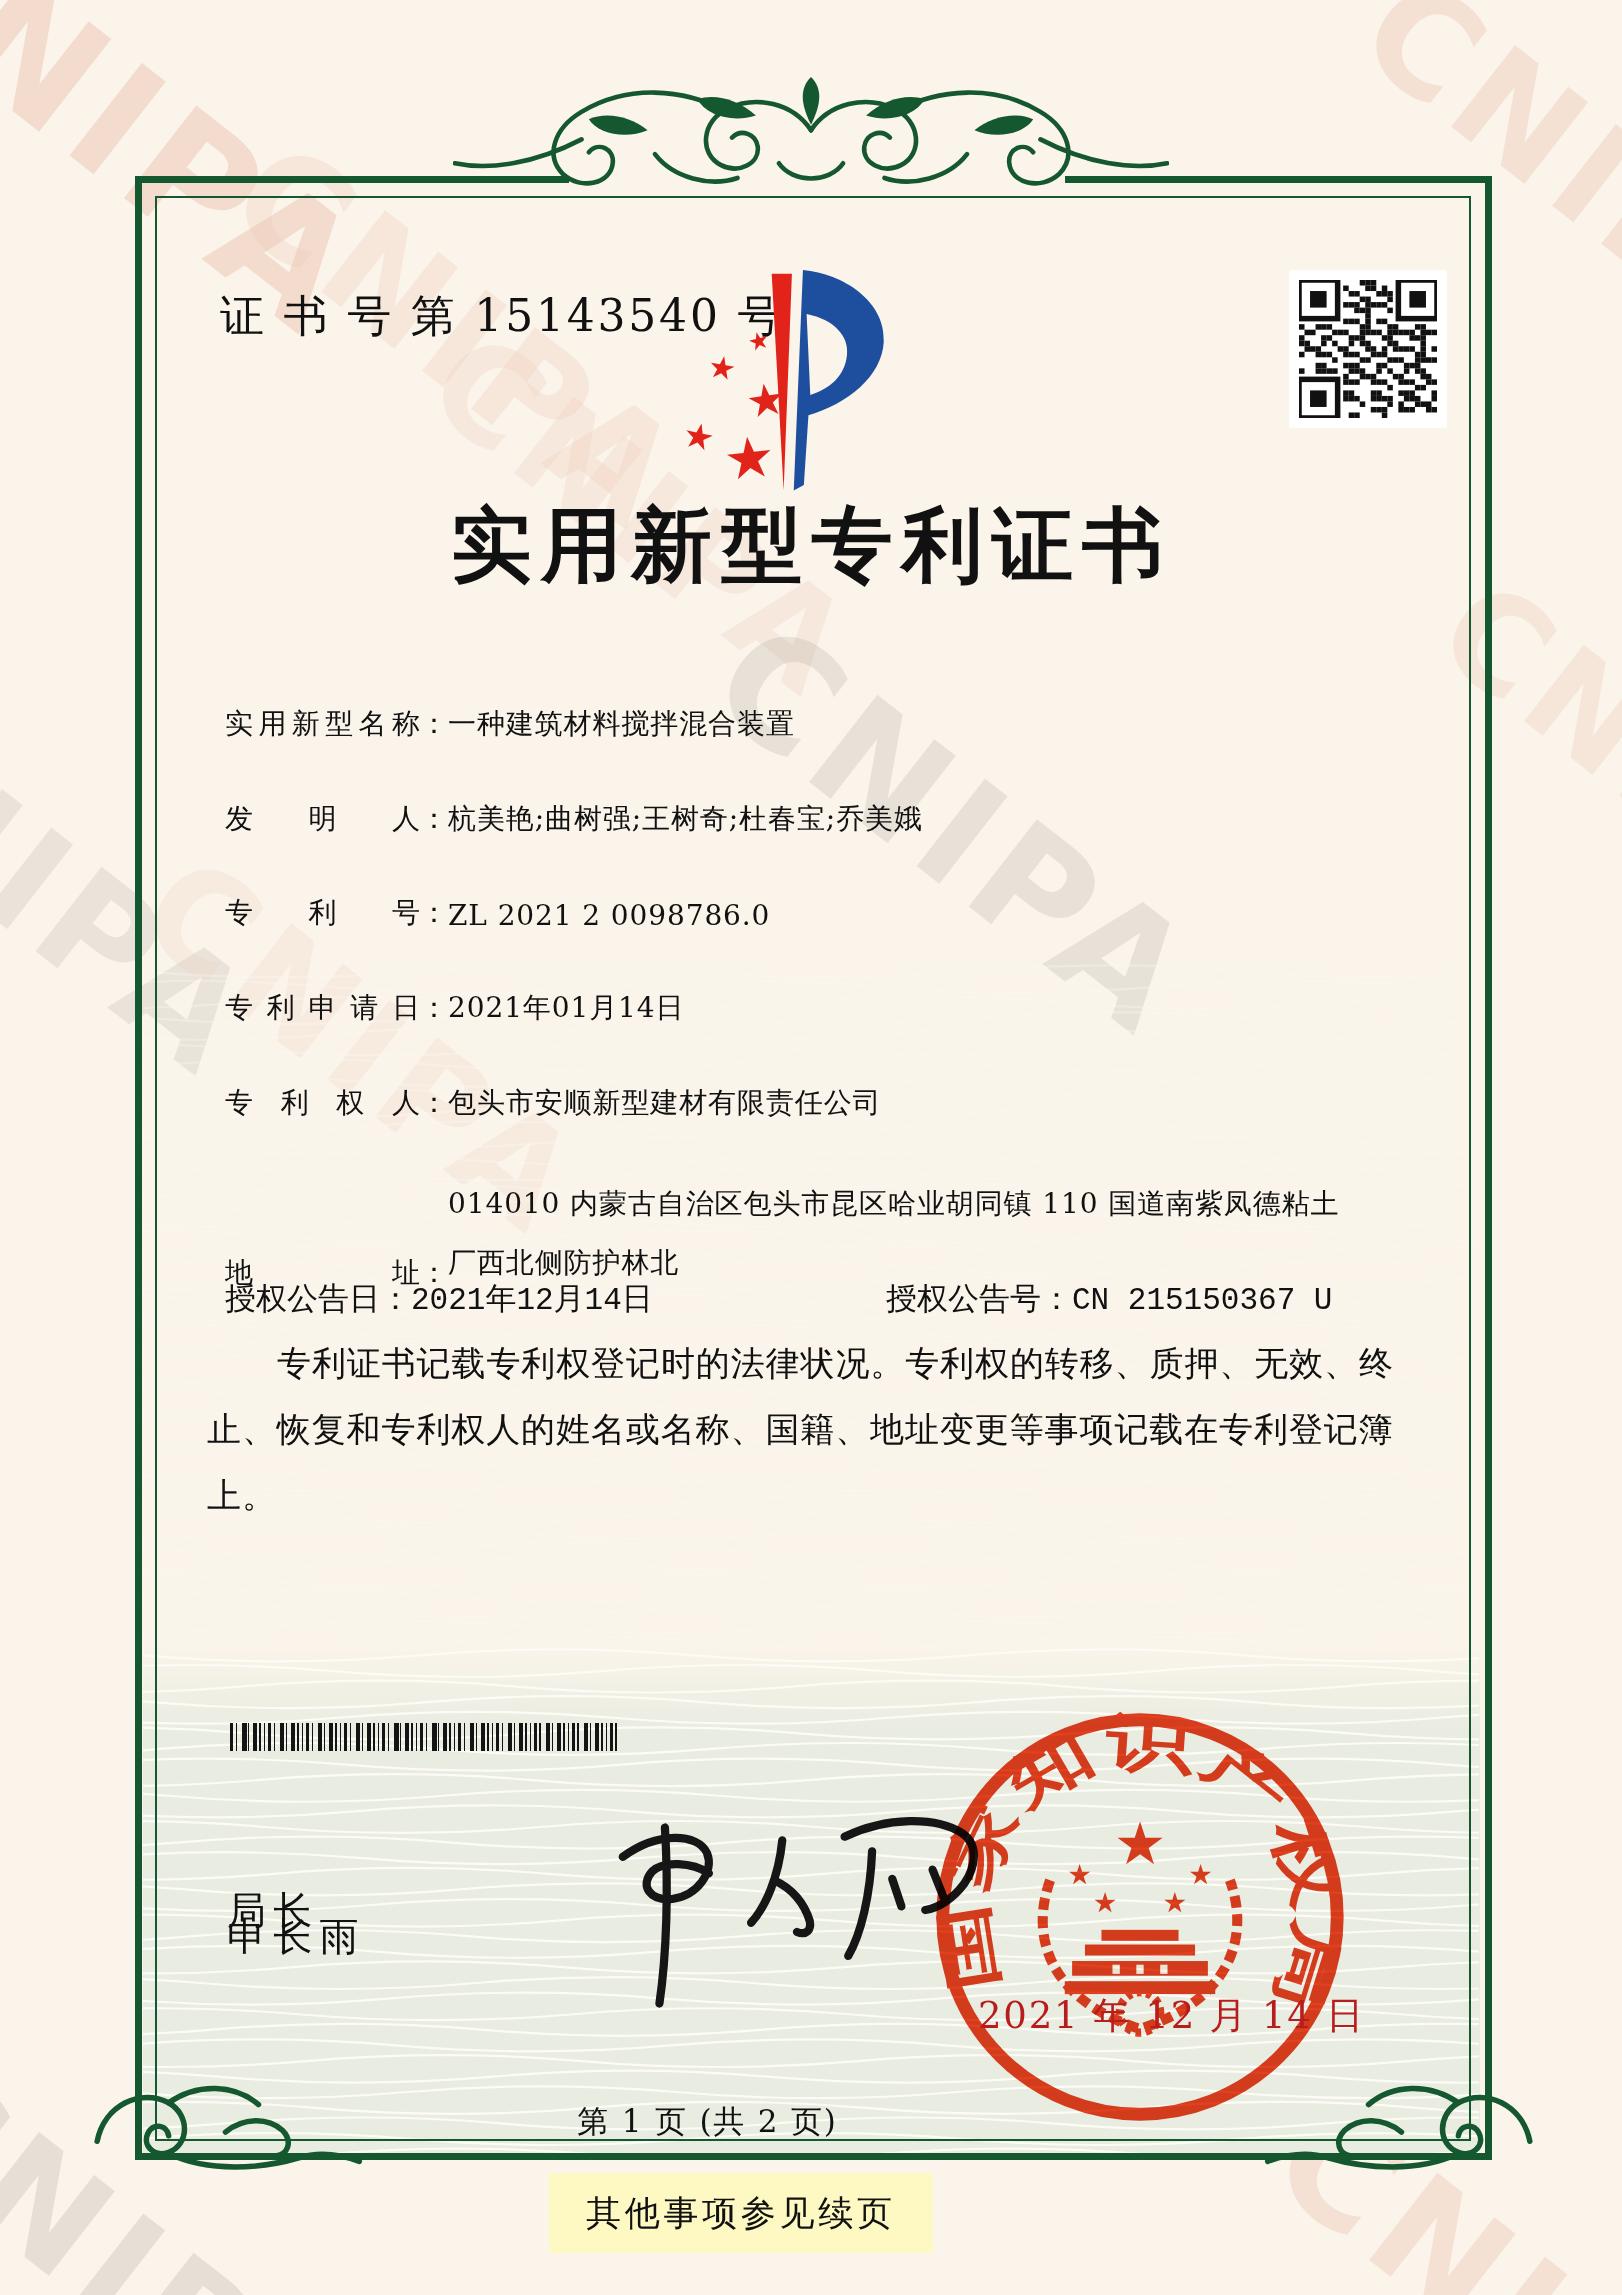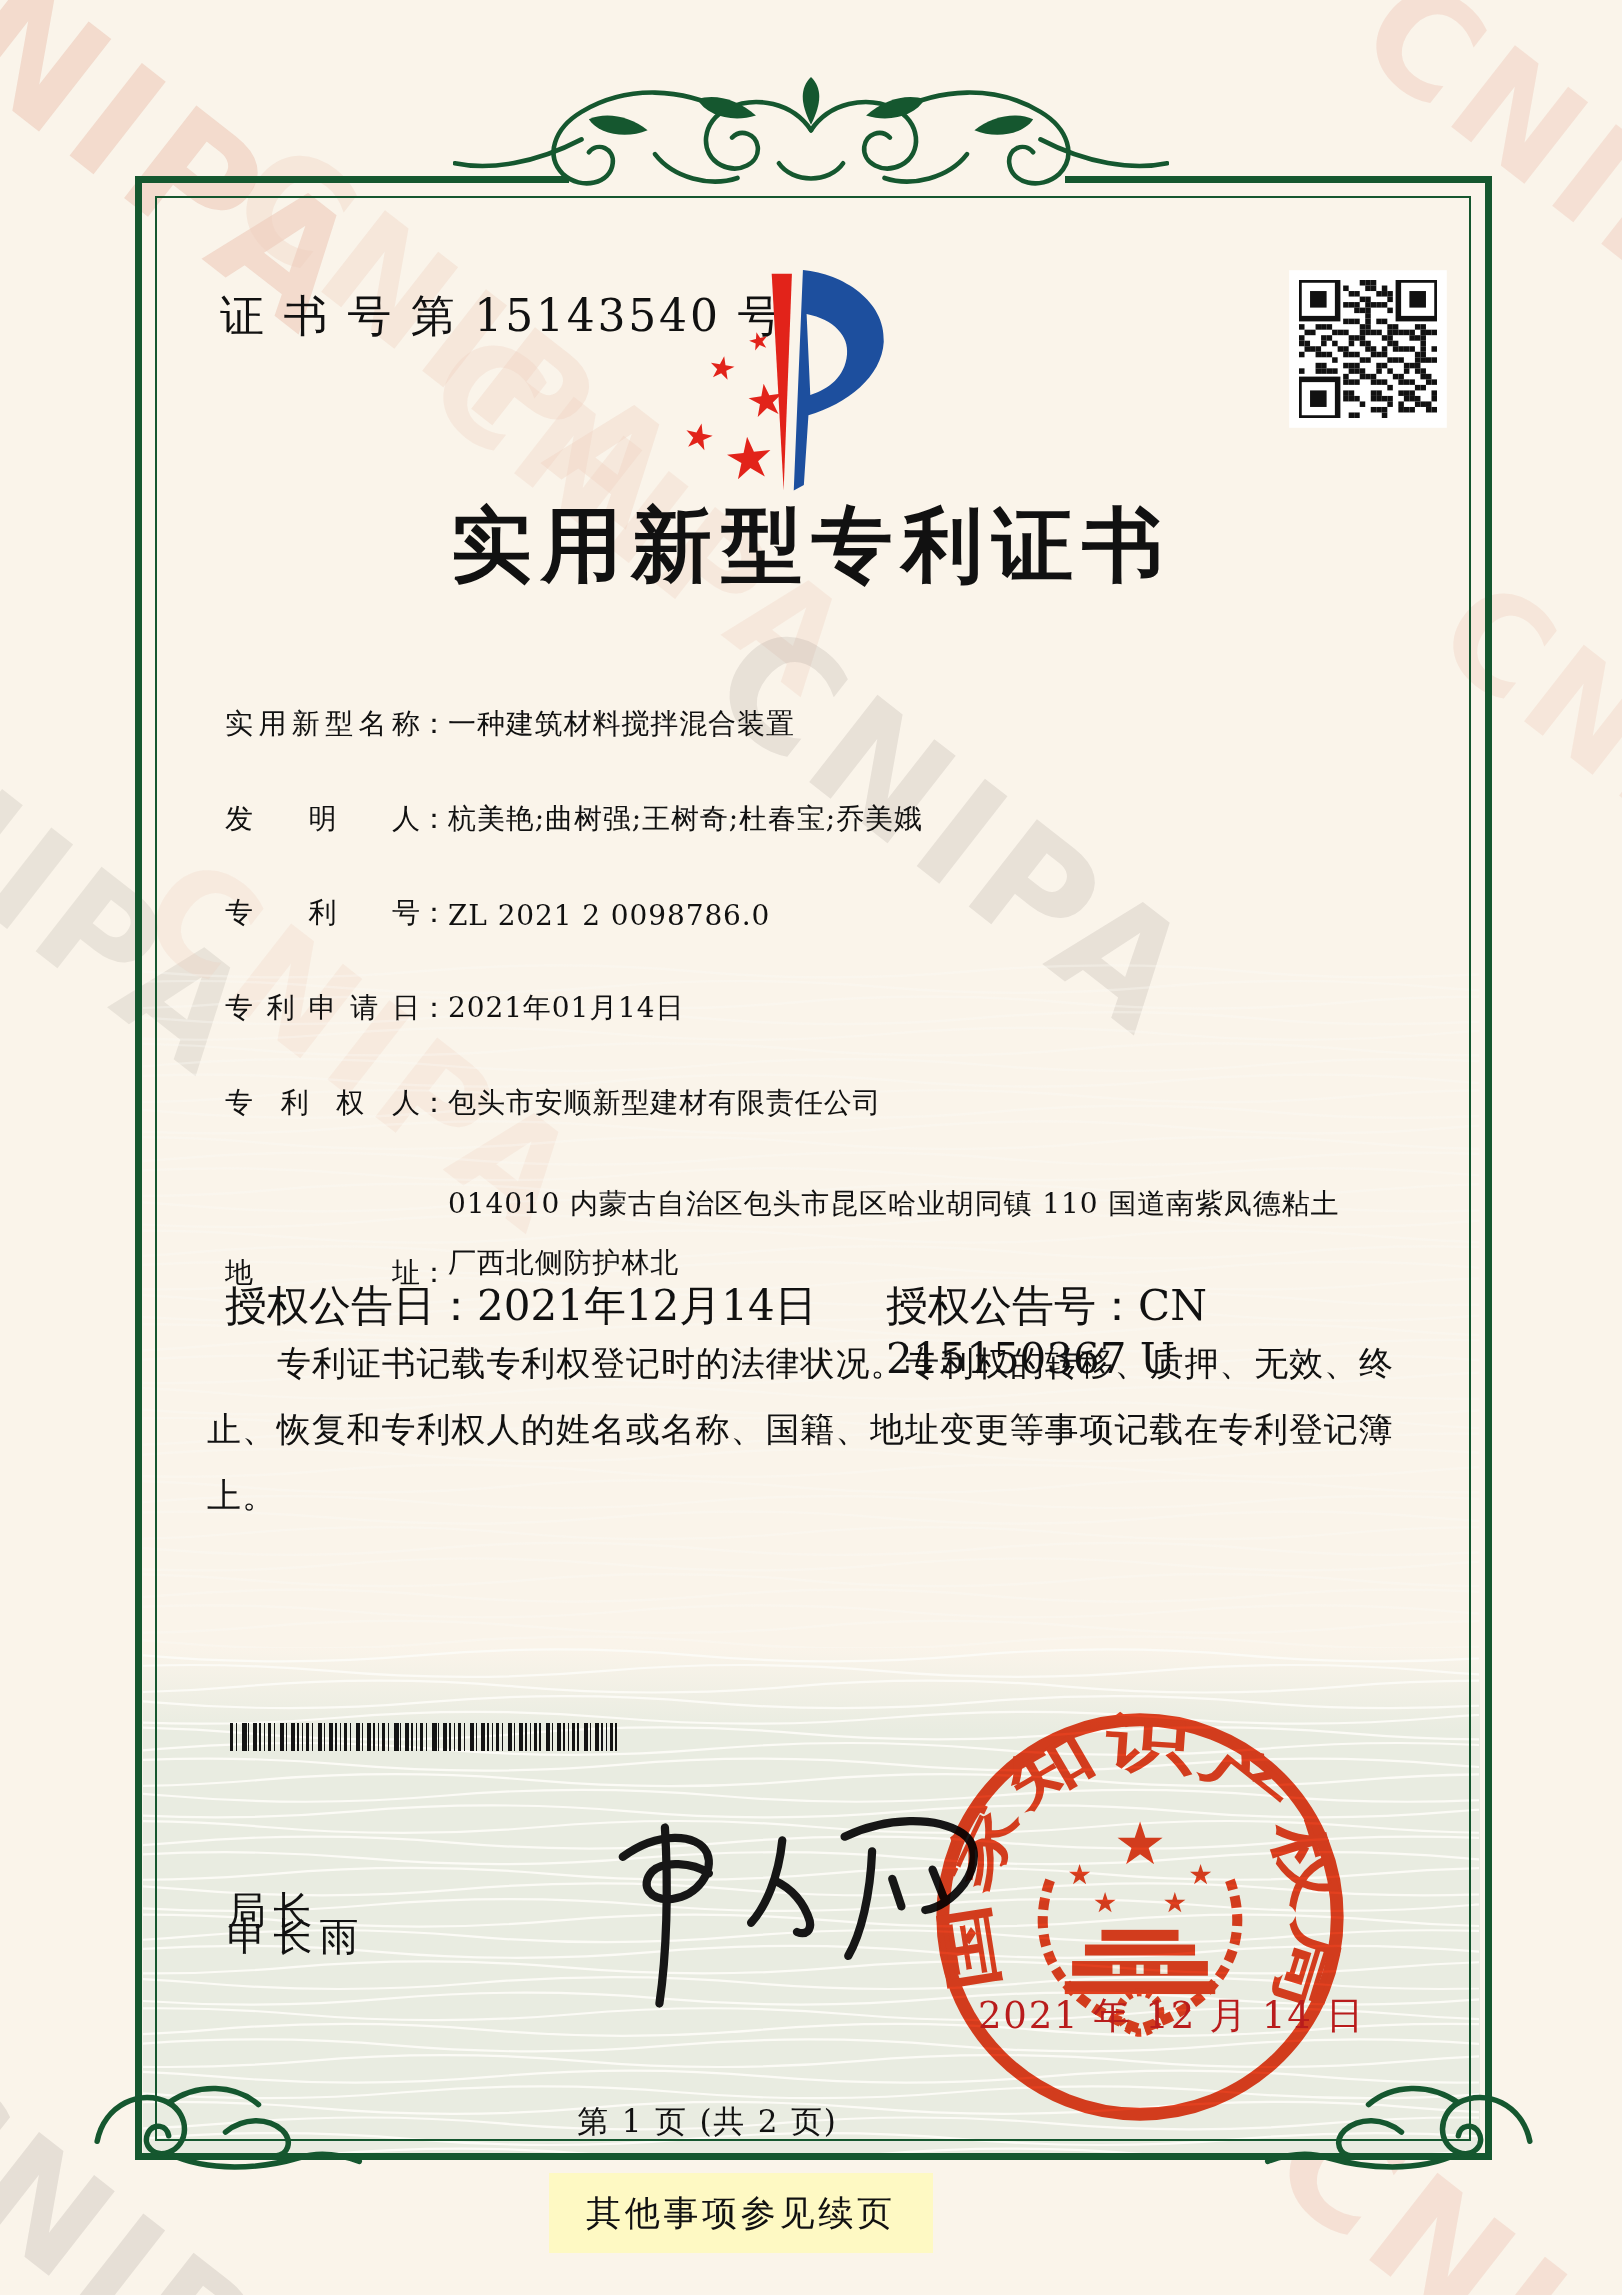--- a/index.html
+++ b/index.html
@@ -35,21 +35,21 @@
       box-shadow:0 0 0 1.8px #fff;z-index:3;display:flex;align-items:center;justify-content:center;}
   .title{position:absolute;left:0;width:1623px;top:492px;text-align:center;font-size:81px;
          font-weight:bold;letter-spacing:9.2px;z-index:3;}
 
   
   .field{position:absolute;left:225px;width:1221px;font-size:28px;z-index:3;display:flex;align-items:flex-end;}
   .flabel{display:inline-block;width:195px;text-align:justify;text-align-last:justify;flex:none;}
   .colon{flex:none;}
   .fvalue{display:inline-block;letter-spacing:0.9px;}
   .addr-value{width:909px;line-height:59px;}
-  .grantrow{position:absolute;left:225px;top:1278px;width:1221px;font-size:42px;z-index:3;}
+  .grantrow{position:absolute;left:225px;top:1278px;width:1221px;font-size:31px;z-index:3;font-family:Liberation Mono, monospace;}
   .grant2{position:absolute;left:661px;top:0;}
 
   
   .legal{position:absolute;left:207px;top:1330px;width:1221px;font-size:34px;line-height:66px;z-index:3;}
   .legal p{margin:0;text-indent:70px;letter-spacing:0.9px;}
 
   
   .barcode{position:absolute;left:230px;top:1723px;width:389px;height:27.5px;z-index:3;
     background:repeating-linear-gradient(90deg,
       #141414 0 2.8px, rgba(0,0,0,0) 2.8px 5.5px,

